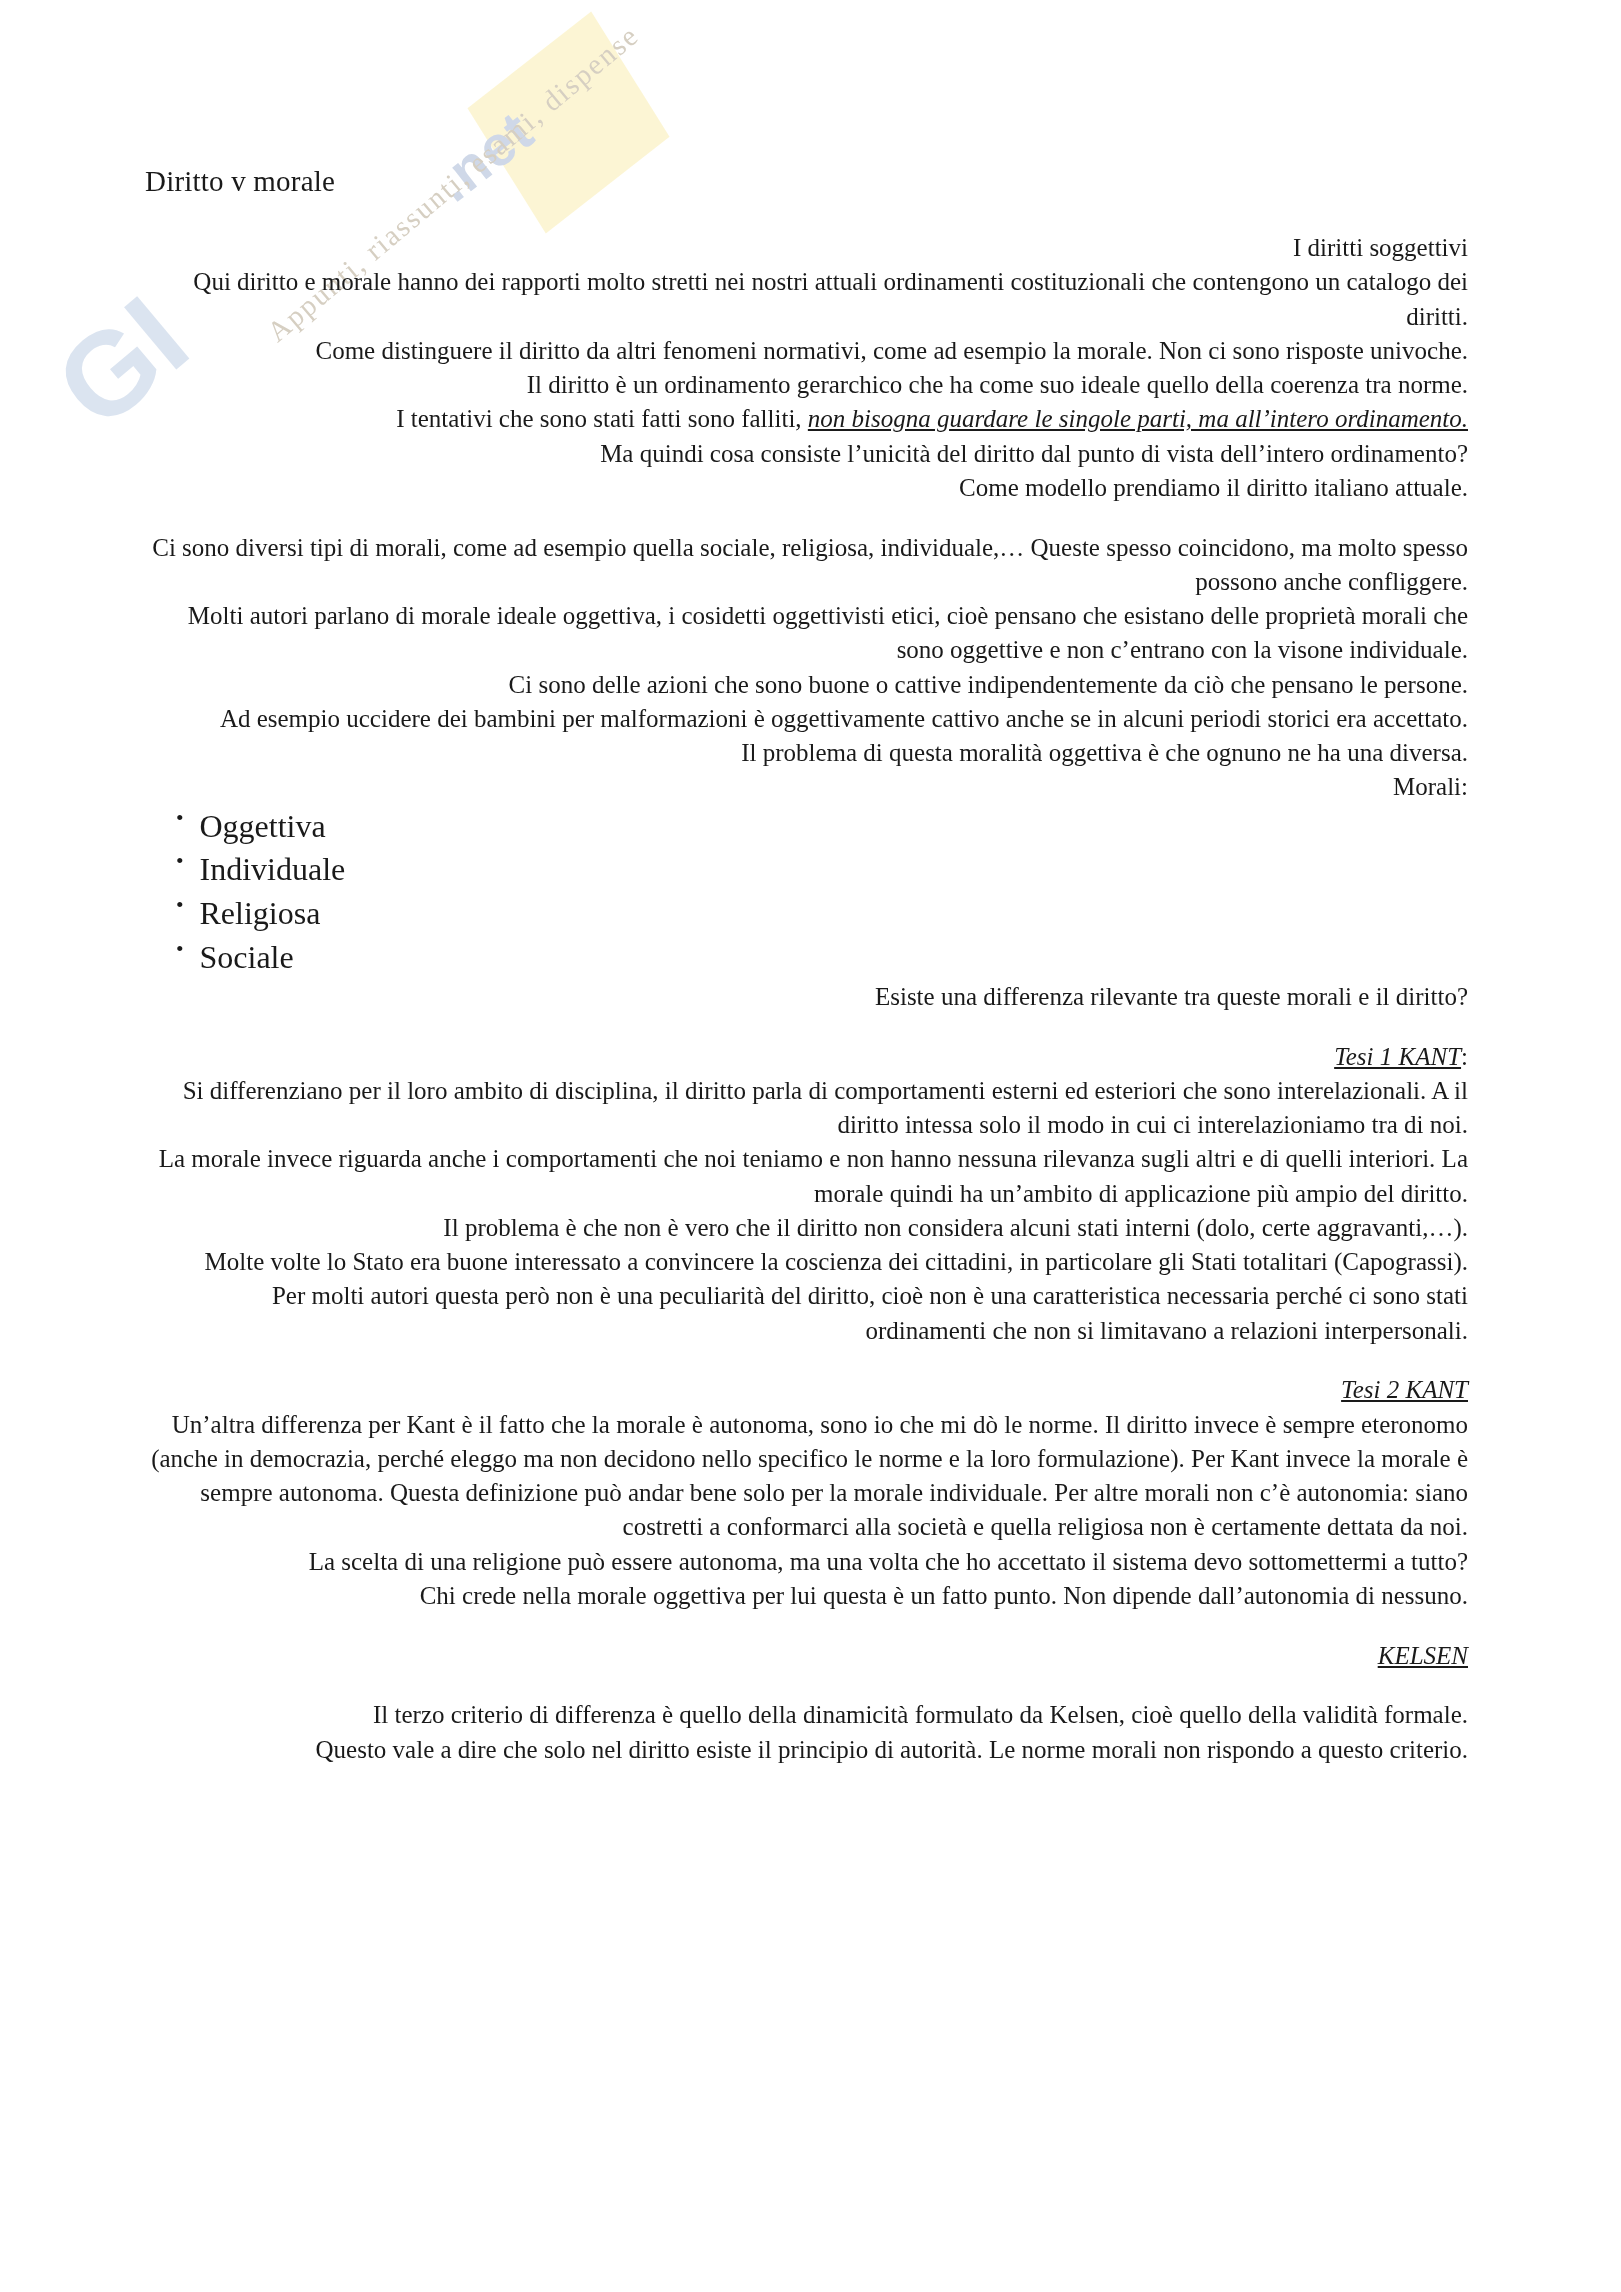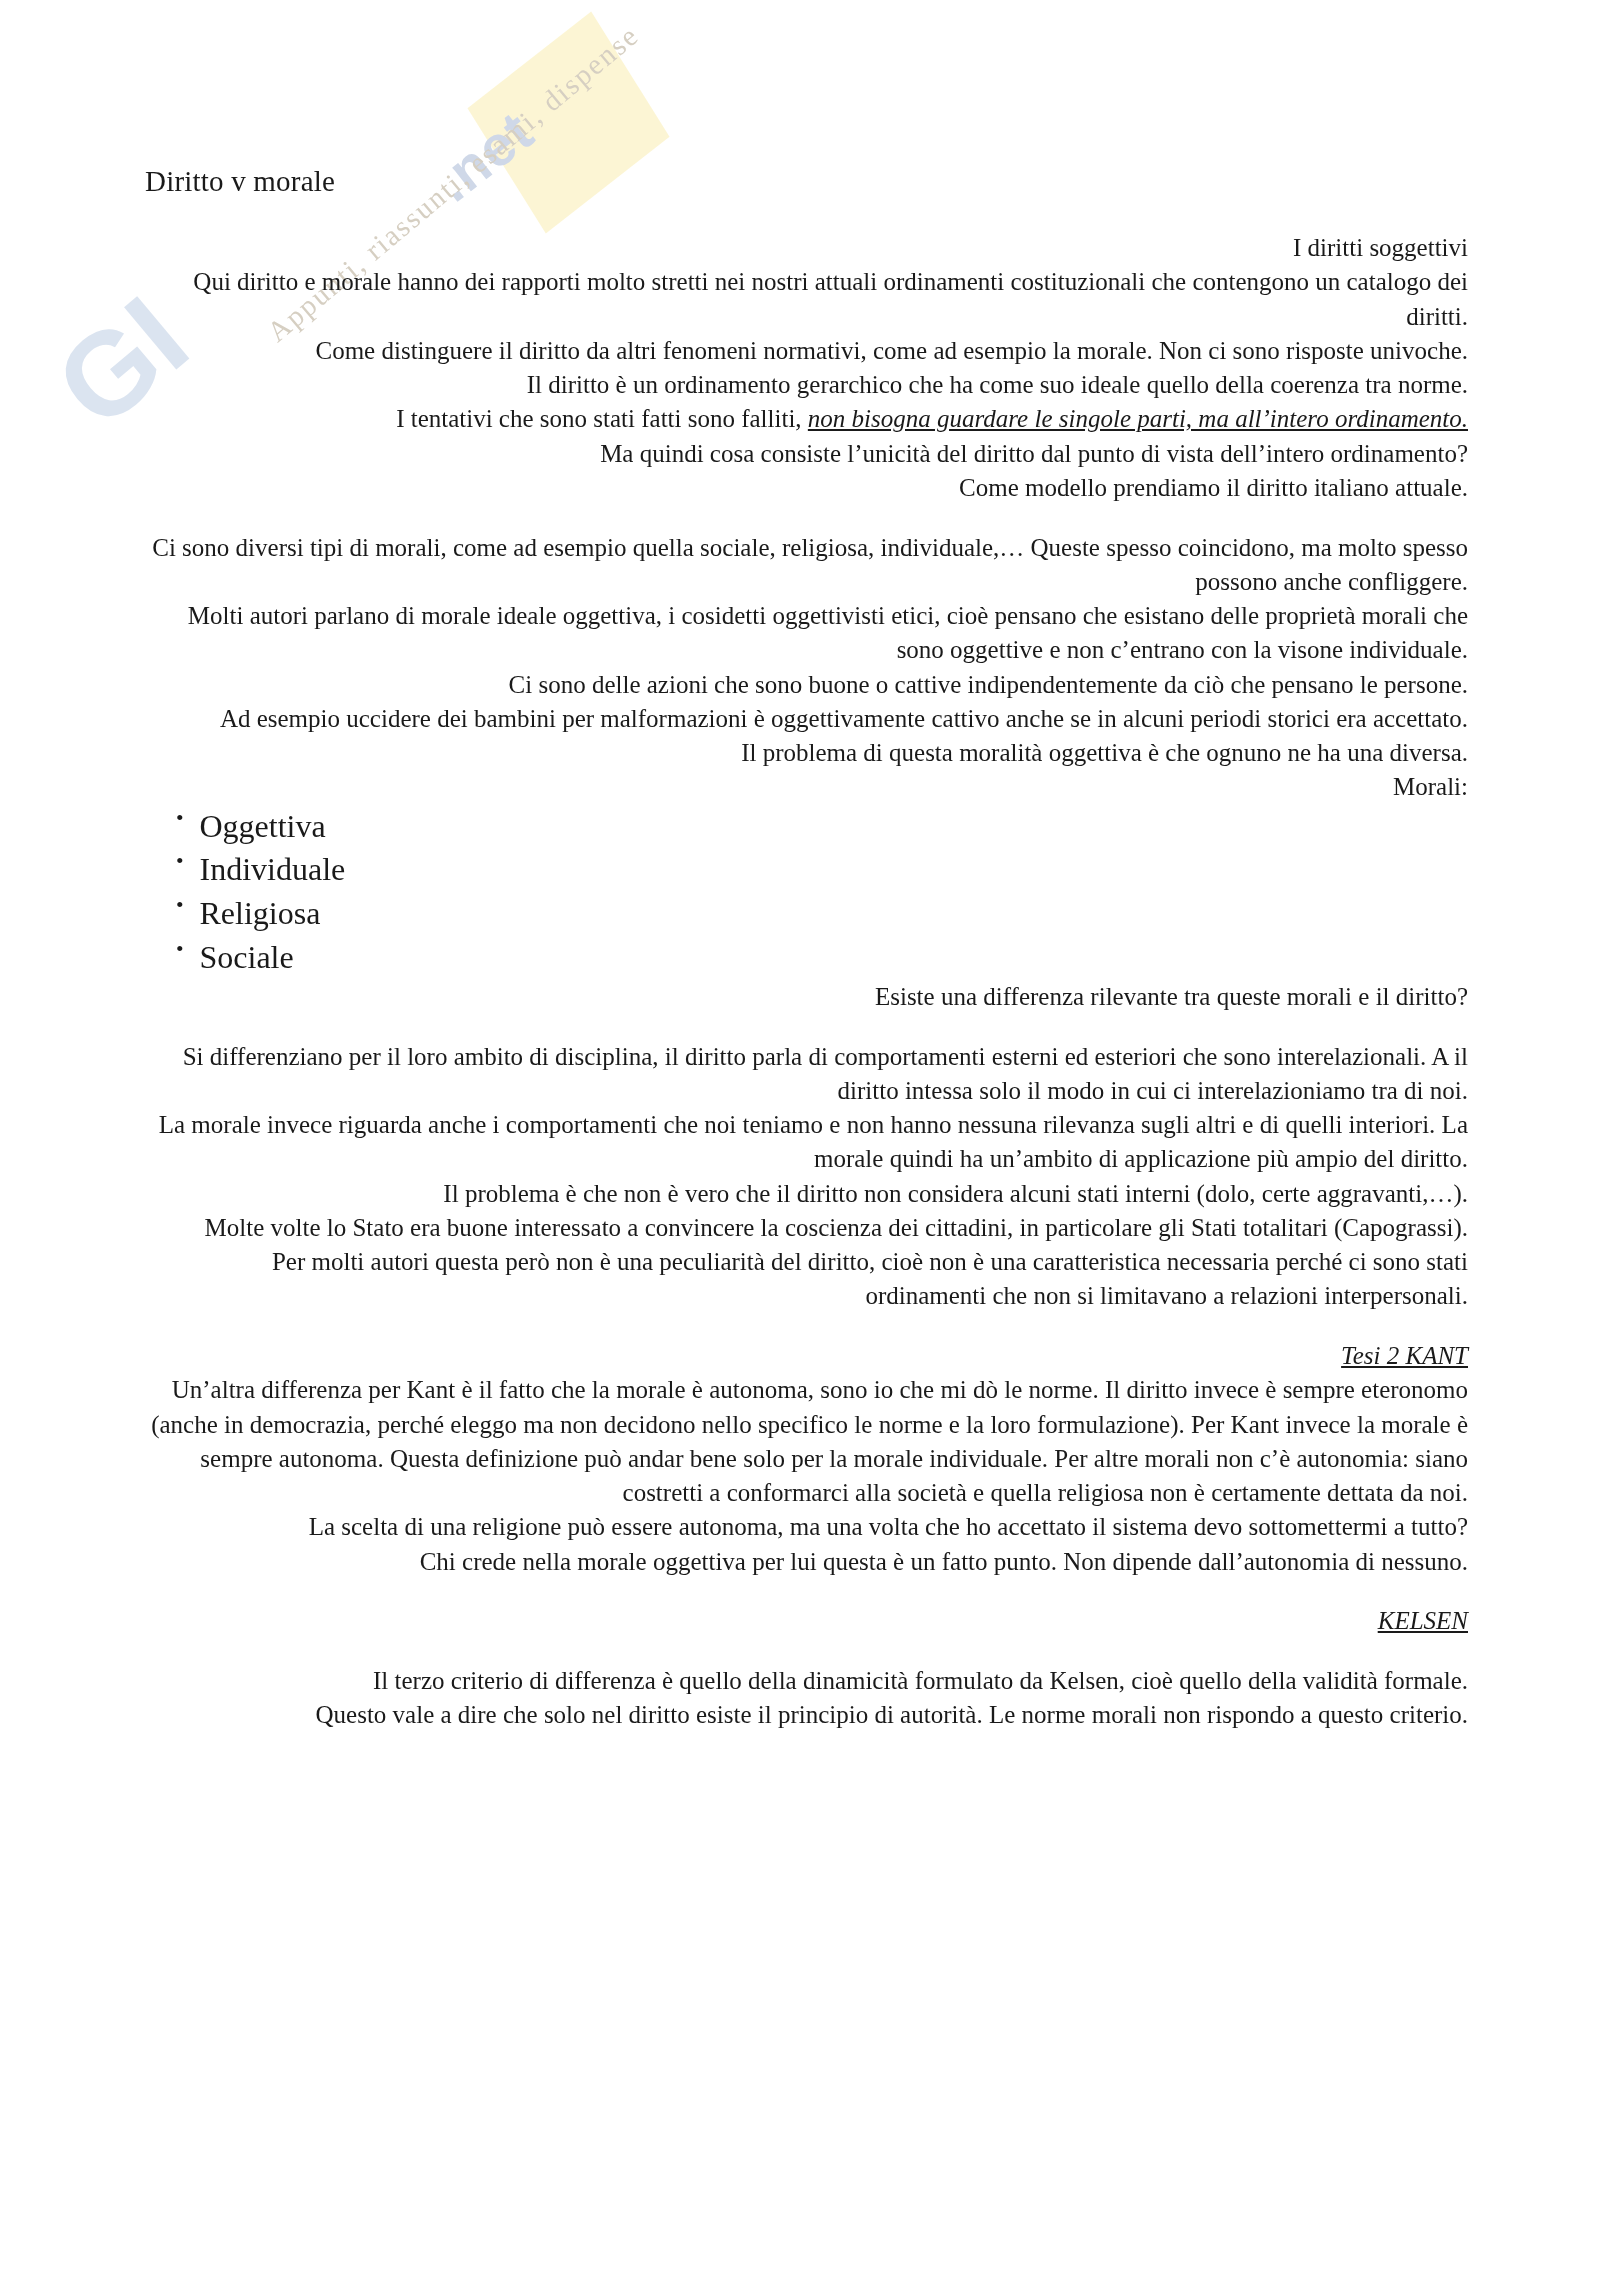--- a/index.html
+++ b/index.html
@@ -162,20 +162,21 @@
         <ul class="bullets">
           <li>Oggettiva</li>
           <li>Individuale</li>
           <li>Religiosa</li>
           <li>Sociale</li>
         </ul>
         <div class="para">
           <p class="line">Esiste una differenza rilevante tra queste morali e il diritto?</p>
         </div>
         <div class="spacer"></div>
+        <p class="line"><span class="section-head">Tesi 1 KANT</span><span>:</span></p>
         <p class="line"><span>Si differenziano per il loro </span><b>ambito di disciplina</b><span>, il diritto parla di comportamenti esterni ed esteriori che sono interelazionali. A il diritto intessa solo il modo in cui ci interelazioniamo tra di noi.</span></p>
         <div class="para">
           <p class="line">La morale invece riguarda anche i comportamenti che noi teniamo e non hanno nessuna rilevanza sugli altri e di quelli interiori. La morale quindi ha un’ambito di applicazione più ampio del diritto.</p>
           <p class="line">Il problema è che non è vero che il diritto non considera alcuni stati interni (dolo, certe aggravanti,…).</p>
           <p class="line">Molte volte lo Stato era buone interessato a convincere la coscienza dei cittadini, in particolare gli Stati totalitari (Capograssi).</p>
         </div>
         <div class="para">
           <p class="line">Per molti autori questa però non è una peculiarità del diritto, cioè non è una caratteristica necessaria perché ci sono stati ordinamenti che non si limitavano a relazioni interpersonali.</p>
         </div>
         <div class="spacer"></div>

